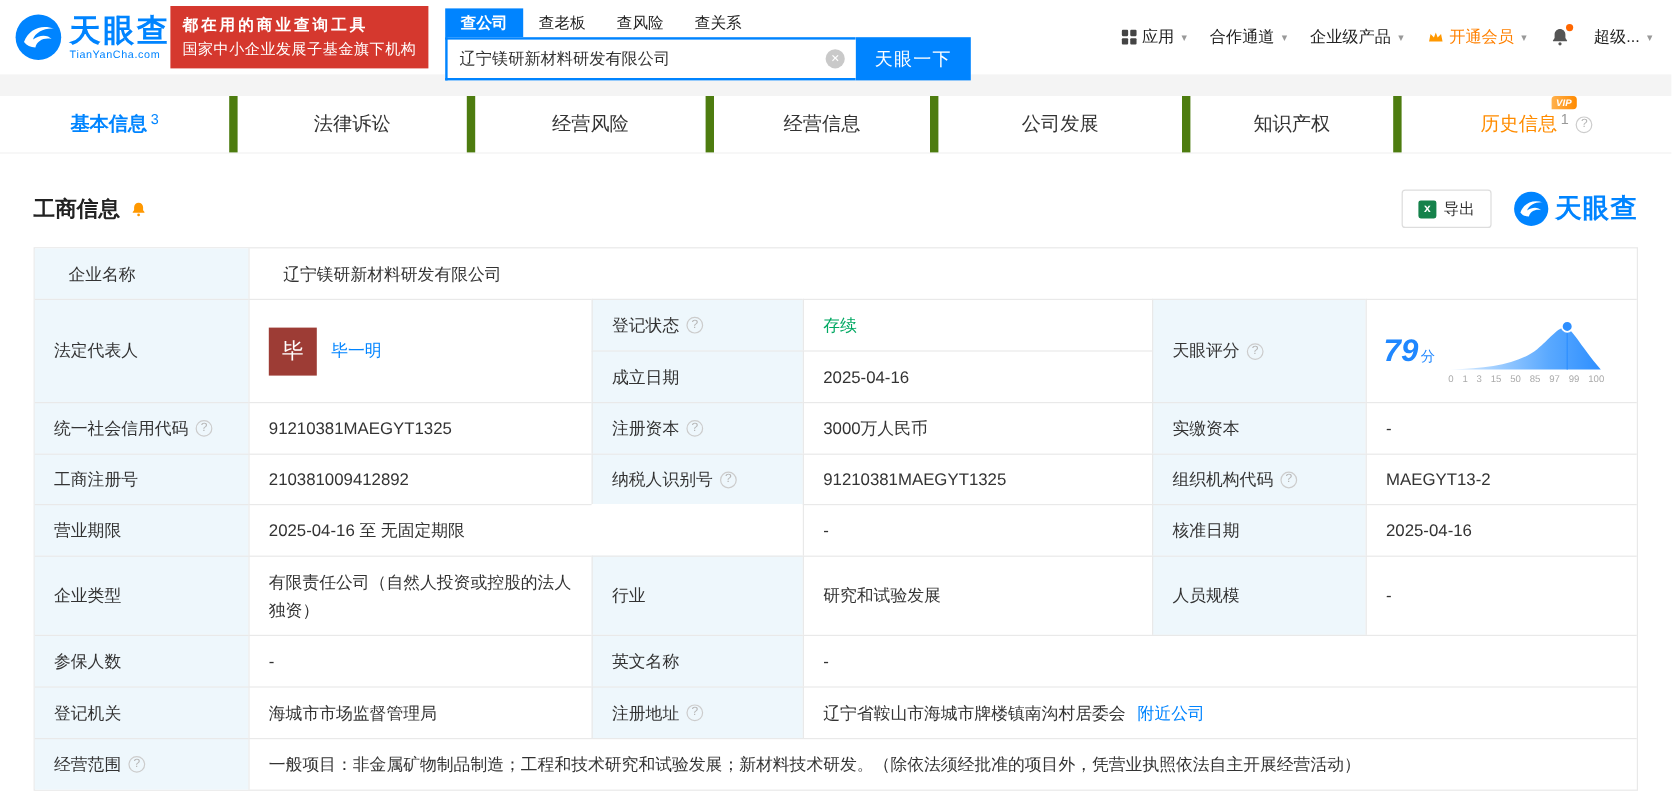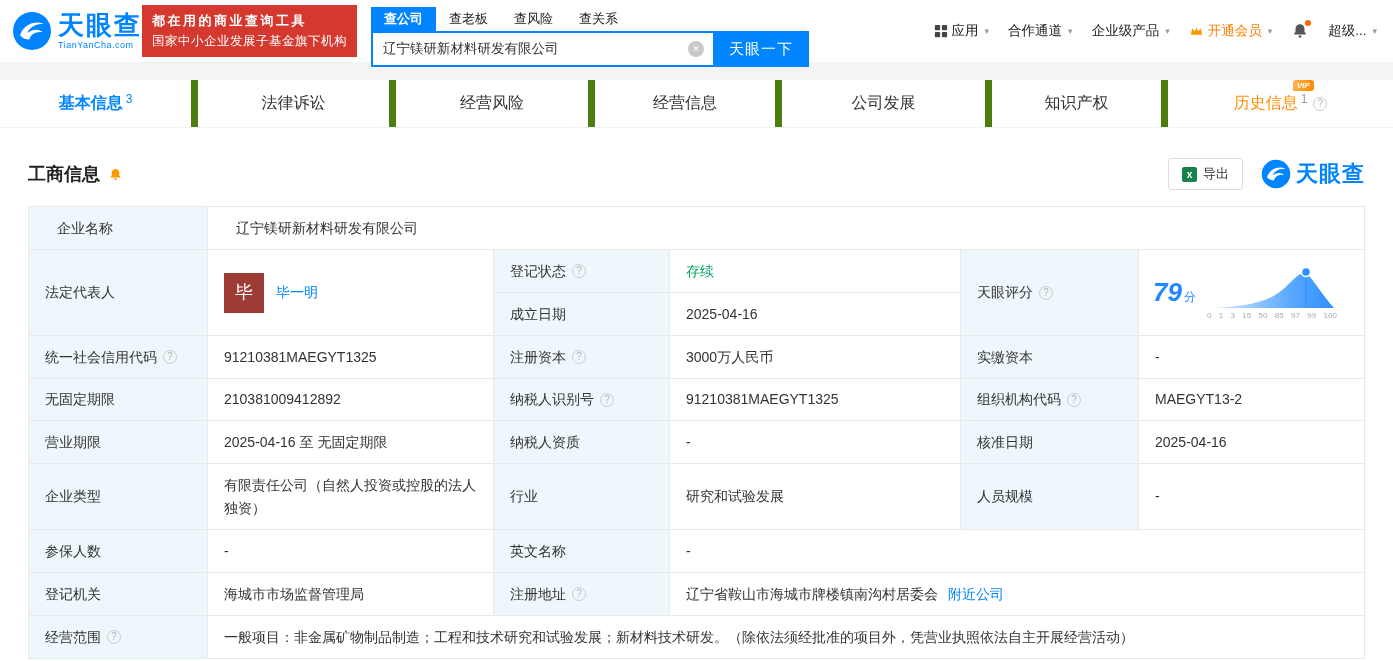--- a/index.html
+++ b/index.html
@@ -312,21 +312,21 @@
       <span data-interactable="false">3000万人民币</span>
     </div>
     <div class="cell lab" style="grid-area:4/5/5/6" data-interactable="false">
       <span data-interactable="false">实缴资本</span>
     </div>
     <div class="cell" style="grid-area:4/6/5/7" data-interactable="false">
       <span data-interactable="false">-</span>
     </div>
 
     <div class="cell lab col1" style="grid-area:5/1/6/2" data-interactable="false">
-      <span data-interactable="false">无固定期限</span>
+      <span data-interactable="false">工商注册号</span>
     </div>
     <div class="cell" style="grid-area:5/2/6/3" data-interactable="false">
       <span data-interactable="false">210381009412892</span>
     </div>
     <div class="cell lab" style="grid-area:5/3/6/4" data-interactable="false">
       <span data-interactable="false">纳税人识别号</span>
       <span class="qmark" data-interactable="true">?</span>
     </div>
     <div class="cell" style="grid-area:5/4/6/5" data-interactable="false">
       <span data-interactable="false">91210381MAEGYT1325</span>
@@ -337,23 +337,20 @@
     </div>
     <div class="cell" style="grid-area:5/6/6/7" data-interactable="false">
       <span data-interactable="false">MAEGYT13-2</span>
     </div>
 
     <div class="cell lab col1" style="grid-area:6/1/7/2" data-interactable="false">
       <span data-interactable="false">营业期限</span>
     </div>
     <div class="cell" style="grid-area:6/2/7/3" data-interactable="false">
       <span data-interactable="false">2025-04-16 至 无固定期限</span>
-    </div>
-    <div class="cell lab" style="grid-area:6/3/7/4" data-interactable="false">
-      <span data-interactable="false">纳税人资质</span>
     </div>
     <div class="cell" style="grid-area:6/4/7/5" data-interactable="false">
       <span data-interactable="false">-</span>
     </div>
     <div class="cell lab" style="grid-area:6/5/7/6" data-interactable="false">
       <span data-interactable="false">核准日期</span>
     </div>
     <div class="cell" style="grid-area:6/6/7/7" data-interactable="false">
       <span data-interactable="false">2025-04-16</span>
     </div>

